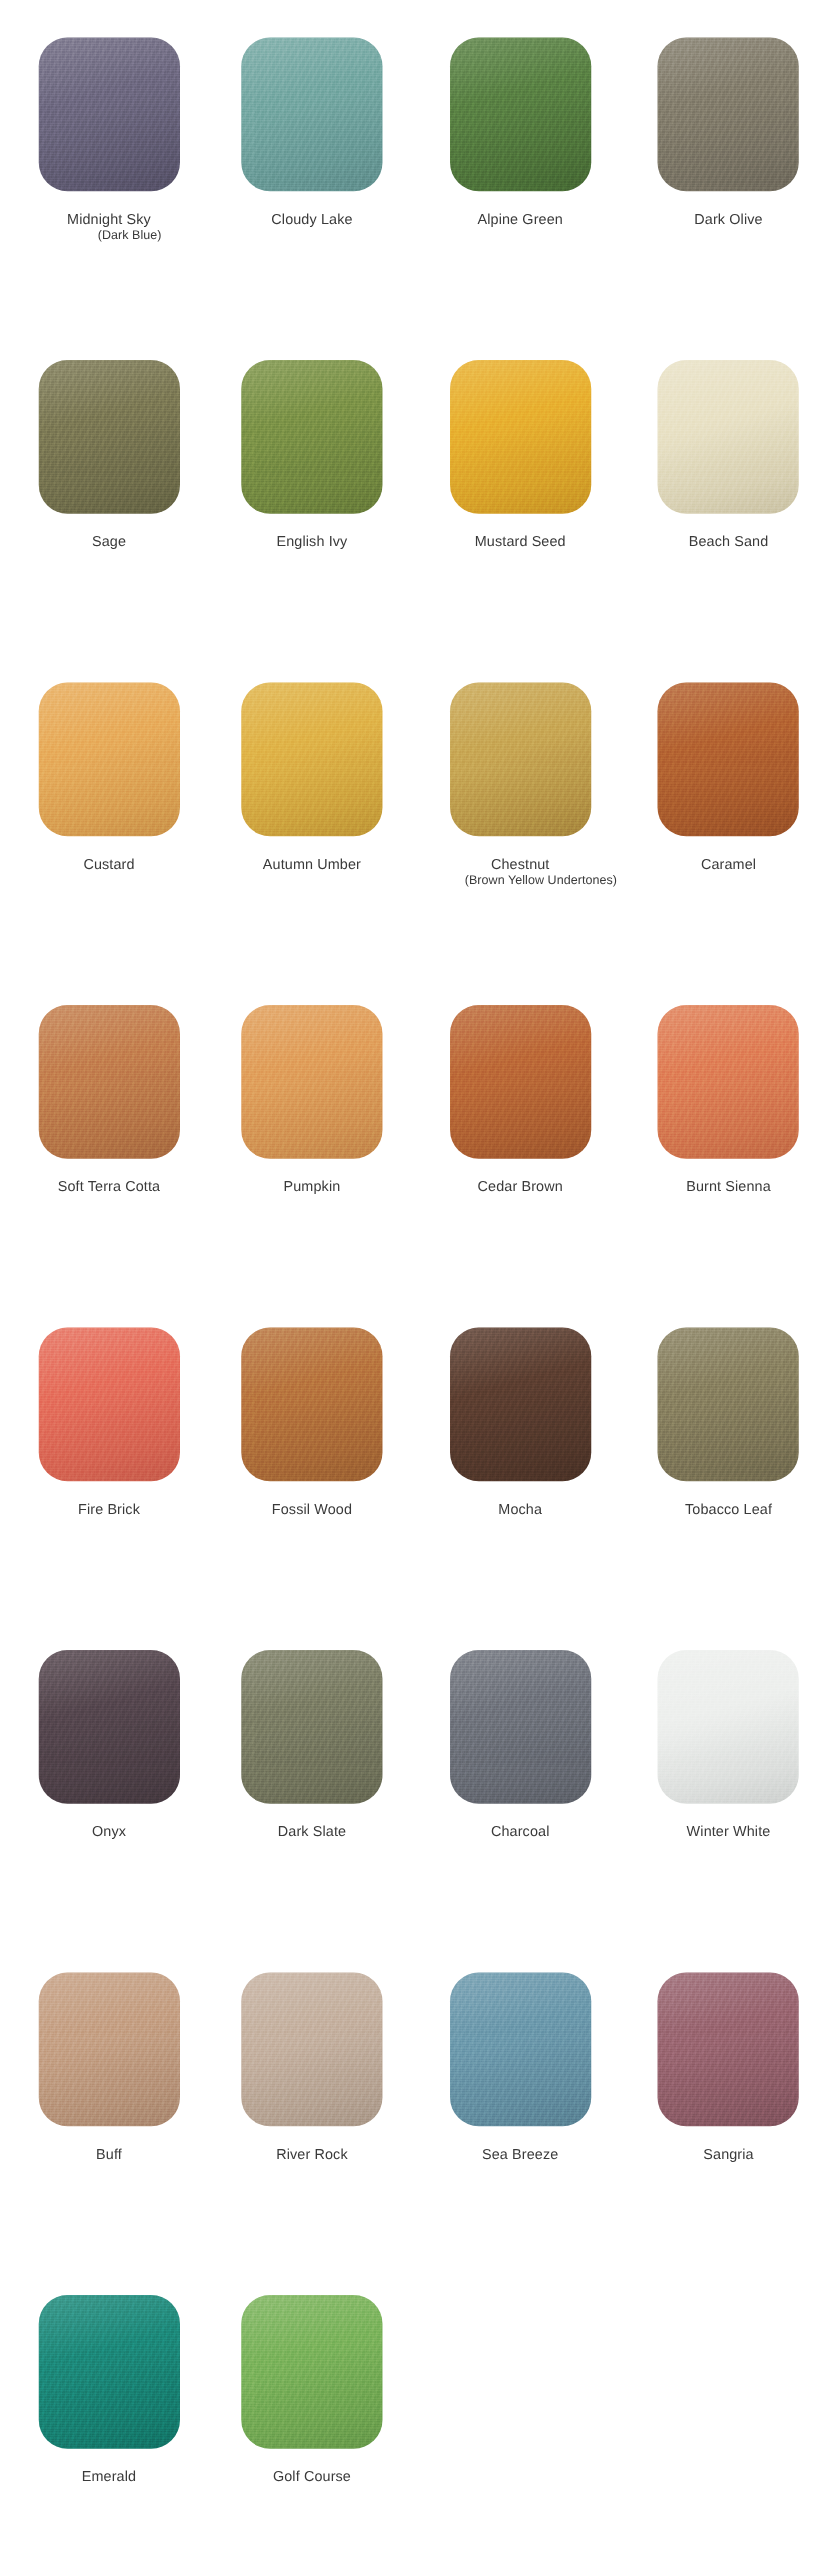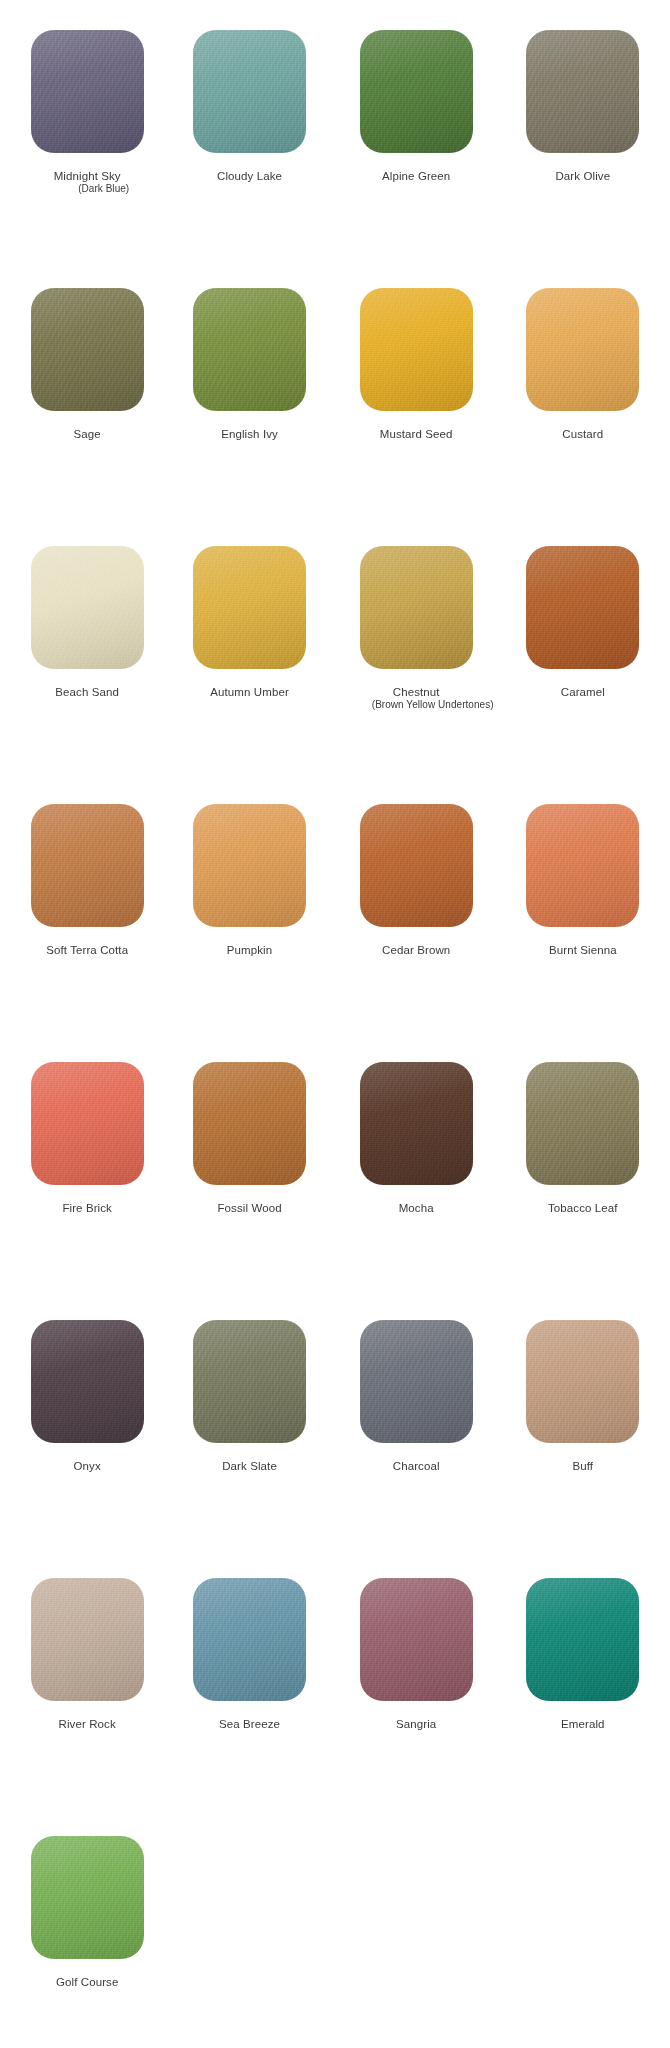--- a/index.html
+++ b/index.html
@@ -146,29 +146,29 @@
           <div class="label">English Ivy</div>
         </div>
       </div>
       <div class="cell">
         <div class="swatch" style="background: linear-gradient(160deg, rgb(232, 177, 48) 0%, rgb(232, 177, 48) 45%, rgb(221, 164, 40) 100%);"></div>
         <div class="labels">
           <div class="label">Mustard Seed</div>
         </div>
       </div>
       <div class="cell">
+        <div class="swatch" style="background: linear-gradient(160deg, rgb(233, 226, 198) 0%, rgb(233, 226, 198) 45%, rgb(224, 215, 182) 100%);"></div>
+        <div class="labels">
+          <div class="label">Beach Sand</div>
+        </div>
+      </div>
+      <div class="cell">
         <div class="swatch" style="background: linear-gradient(160deg, rgb(232, 173, 92) 0%, rgb(232, 173, 92) 45%, rgb(224, 162, 81) 100%);"></div>
         <div class="labels">
           <div class="label">Custard</div>
-        </div>
-      </div>
-      <div class="cell">
-        <div class="swatch" style="background: linear-gradient(160deg, rgb(233, 226, 198) 0%, rgb(233, 226, 198) 45%, rgb(224, 215, 182) 100%);"></div>
-        <div class="labels">
-          <div class="label">Beach Sand</div>
         </div>
       </div>
       <div class="cell">
         <div class="swatch" style="background: linear-gradient(160deg, rgb(224, 180, 73) 0%, rgb(224, 180, 73) 45%, rgb(211, 166, 60) 100%);"></div>
         <div class="labels">
           <div class="label">Autumn Umber</div>
         </div>
       </div>
       <div class="cell">
         <div class="swatch" style="background: linear-gradient(160deg, rgb(201, 168, 85) 0%, rgb(201, 168, 85) 45%, rgb(184, 148, 67) 100%);"></div>
@@ -243,20 +243,26 @@
           <div class="label">Dark Slate</div>
         </div>
       </div>
       <div class="cell">
         <div class="swatch" style="background: linear-gradient(160deg, rgb(113, 117, 126) 0%, rgb(113, 117, 126) 45%, rgb(102, 106, 115) 100%);"></div>
         <div class="labels">
           <div class="label">Charcoal</div>
         </div>
       </div>
       <div class="cell">
+        <div class="swatch" style="background: linear-gradient(160deg, rgb(238, 240, 238) 0%, rgb(238, 240, 238) 45%, rgb(228, 231, 229) 100%);"></div>
+        <div class="labels">
+          <div class="label">Winter White</div>
+        </div>
+      </div>
+      <div class="cell">
         <div class="swatch" style="background: linear-gradient(160deg, rgb(198, 161, 133) 0%, rgb(198, 161, 133) 45%, rgb(187, 149, 122) 100%);"></div>
         <div class="labels">
           <div class="label">Buff</div>
         </div>
       </div>
       <div class="cell">
         <div class="swatch" style="background: linear-gradient(160deg, rgb(198, 178, 161) 0%, rgb(198, 178, 161) 45%, rgb(187, 167, 150) 100%);"></div>
         <div class="labels">
           <div class="label">River Rock</div>
         </div>

